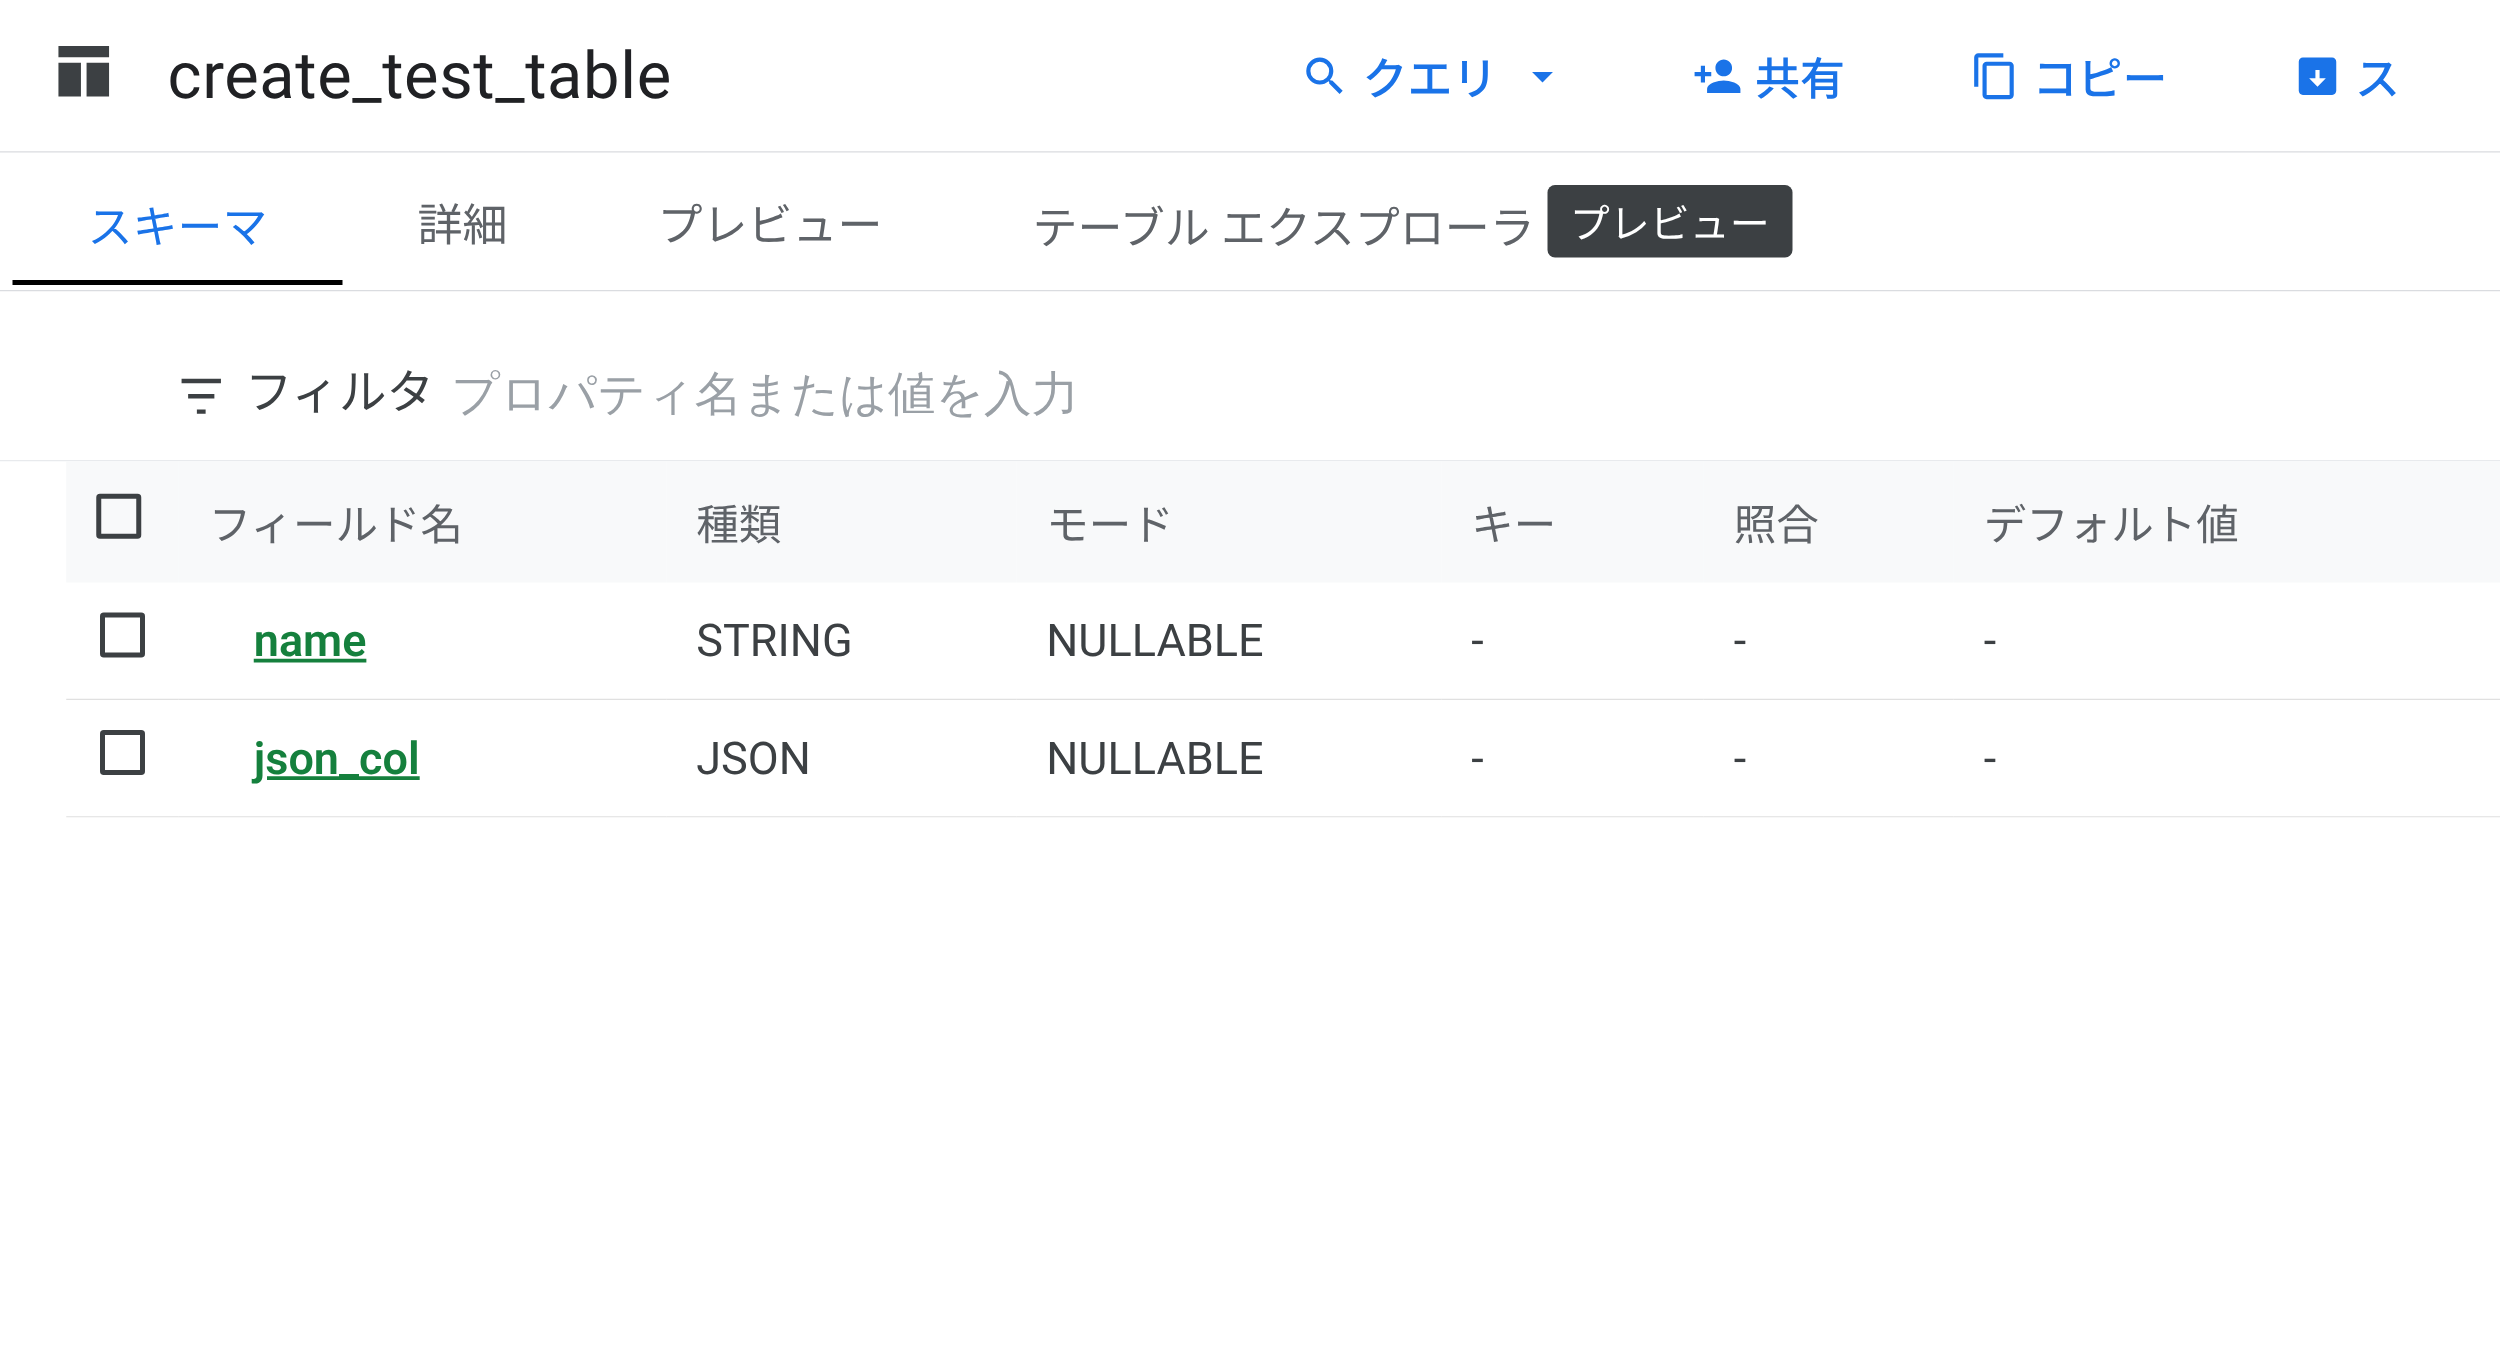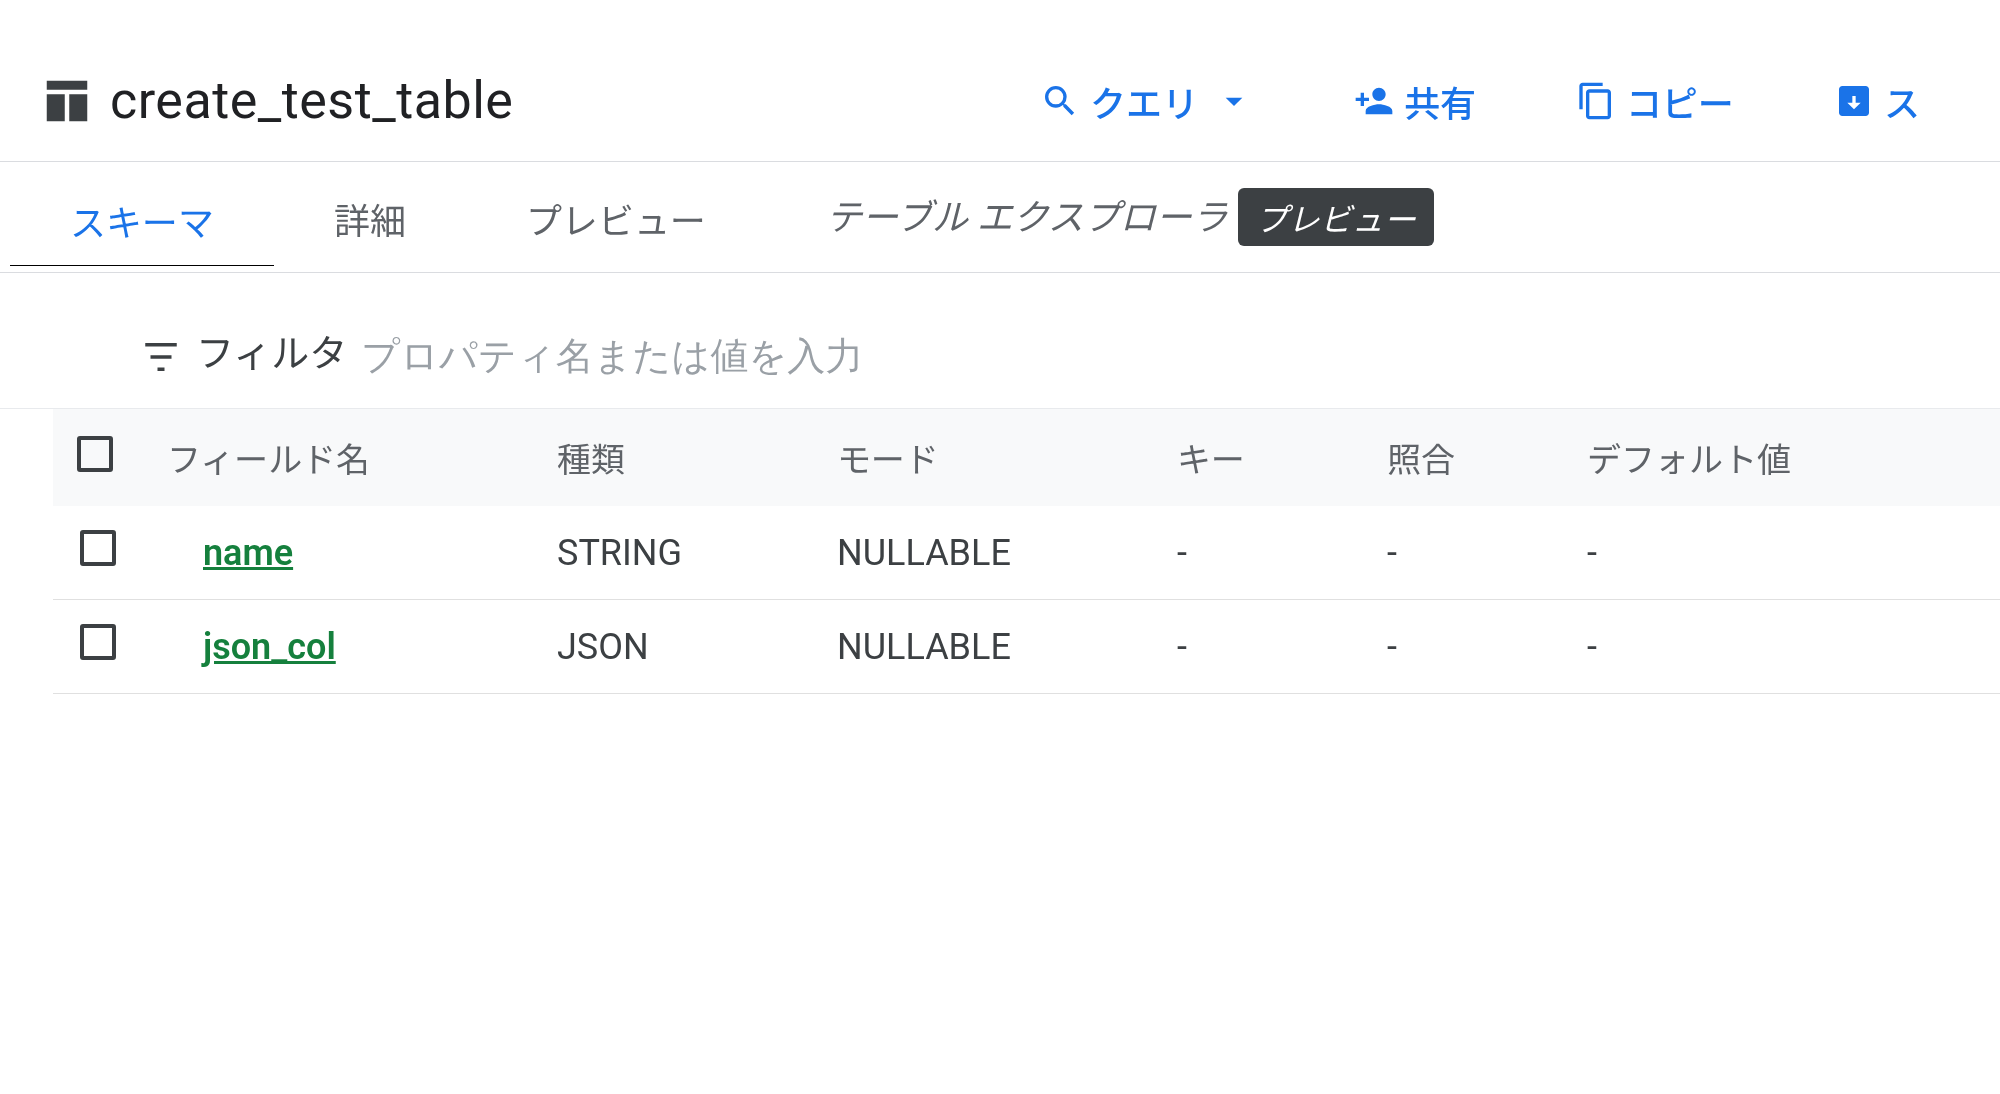--- a/index.html
+++ b/index.html
@@ -4,24 +4,22 @@
   <style>
     * { margin: 0; padding: 0; box-sizing: border-box; }
     body {
       font-family: 'Google Sans', 'Roboto', 'Noto Sans JP', Arial, sans-serif;
       background: #fff;
       color: #3c4043;
       min-width: 2000px;
     }
     .header {
       display: flex;
-      align-items: center;
       padding: 30px 40px 30px 40px;
-      gap: 16px;
-      margin-top: 40px;
+      gap: 40px;
     }
     .table-icon {
       width: 54px;
       height: 54px;
       display: inline-flex;
       align-items: center;
       justify-content: center;
       color: #3c4043;
     }
     .table-title {
@@ -68,41 +66,40 @@
     }
     .tab {
       padding: 26px 60px 24px 60px;
       font-size: 36px;
       color: #5f6368;
       cursor: pointer;
       white-space: nowrap;
     }
     .tab.active {
       color: #1a73e8;
-      border-bottom: 1px solid #000000;
+      border-bottom: 4px solid #000000;
       padding-bottom: 19px;
     }
     .tab-badge {
       display: inline-block;
       background: #3c4043;
       color: #fff;
       font-size: 32px;
       padding: 6px 18px;
       border-radius: 6px;
       margin-left: 10px;
     }
     .tab-explorer {
       display: flex;
-      align-items: flex-start;
+      align-items: flex-end;
       padding: 26px 20px 26px 60px;
       font-size: 36px;
       color: #5f6368;
       cursor: pointer;
       white-space: nowrap;
-      font-style: italic;
     }
 
     .filter-row {
       display: flex;
       align-items: flex-end;
       padding: 50px 50px 30px 140px;
       gap: 14px;
       border-bottom: 1px solid #e8eaed;
       margin-left: 0;
     }

